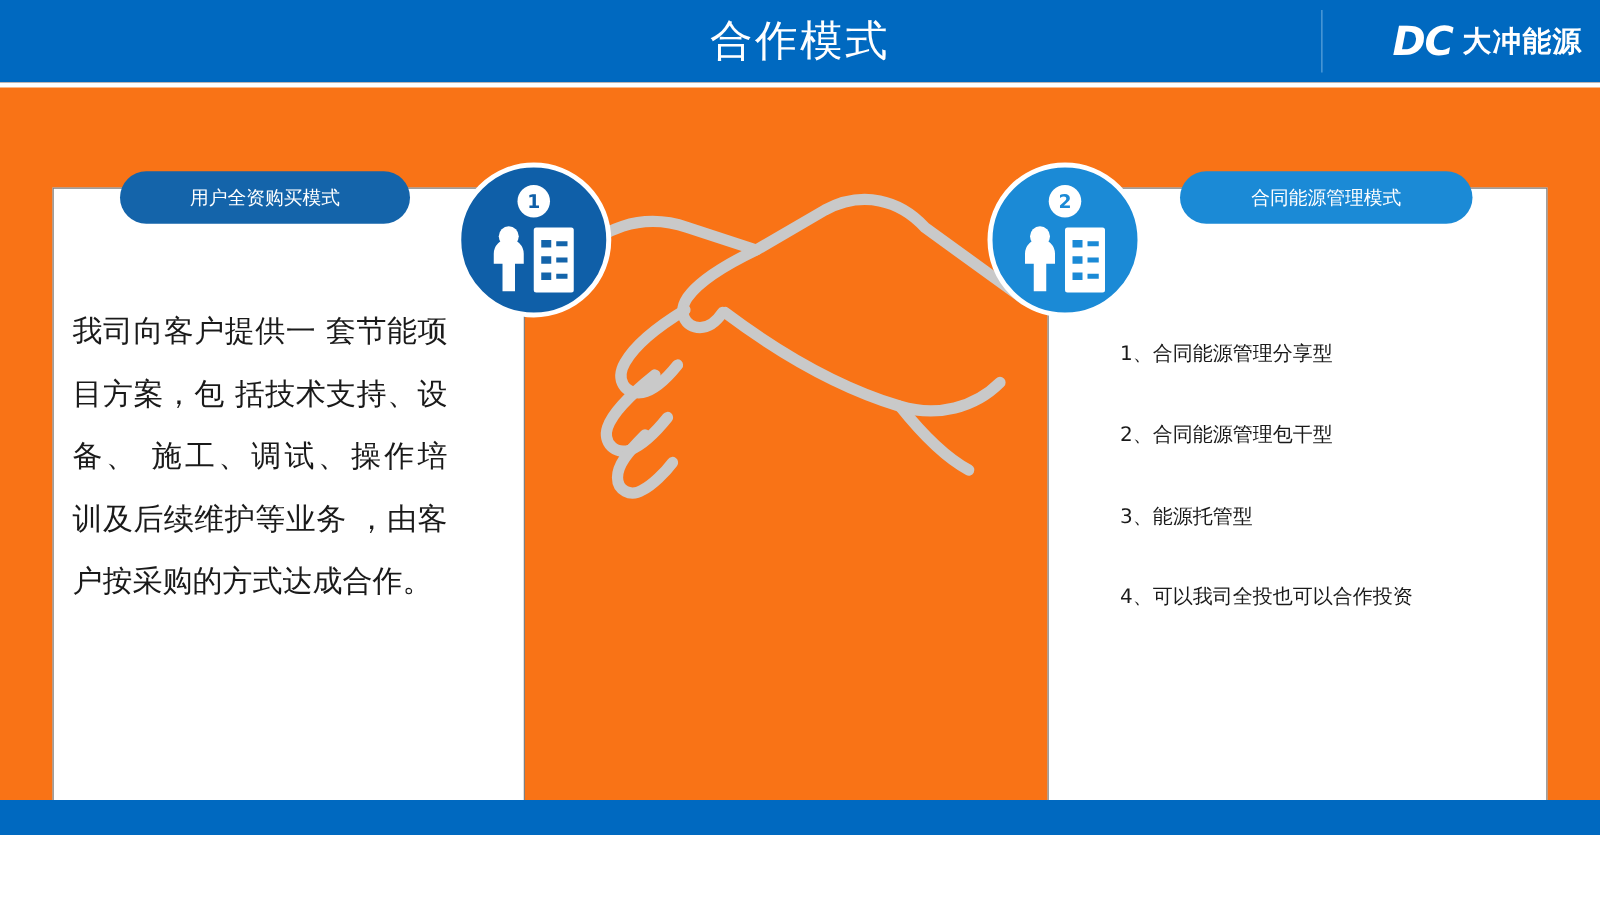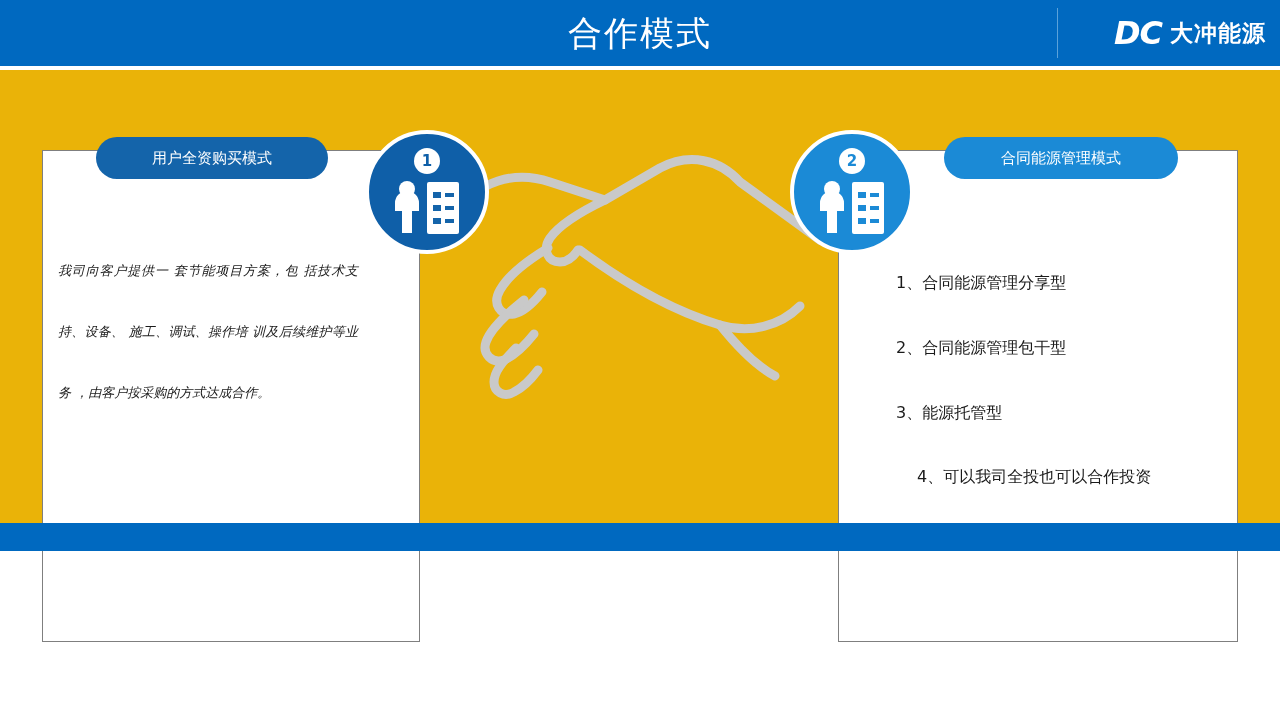--- a/index.html
+++ b/index.html
@@ -4,22 +4,22 @@
 <style>
   * { box-sizing: border-box; margin: 0; padding: 0; }
   html, body {
     width: 1280px; height: 720px;
     background: #ffffff;
     font-family: "DejaVu Sans", "Liberation Sans", sans-serif;
     overflow: hidden;
   }
   .slide {
     position: relative;
-    width: 1280px; height: 551px;
-    background: #eab308;
+    width: 1280px; height: 668px;
+    background: #f97316;
   }
 
   
   .header {
     position: absolute;
     left: 0; top: 0;
     width: 1280px; height: 66px;
     background: #0069c0;
   }
   .header-title {
@@ -91,32 +91,31 @@
   }
   .panel-left  { left: 42px;  top: 150px; width: 378px; height: 492px; }
   .panel-right { left: 838px; top: 150px; width: 400px; height: 492px; }
 
   .panel-body {
     position: absolute;
     color: #1a1a1a;
   }
   .body-left {
     left: 58px; top: 240px; width: 300px;
-    font-size: 13px;
-    line-height: 61px;
+    font-size: 24px;
+    line-height: 50px;
     text-align: justify;
-    font-style: italic;
   }
   .body-right {
     left: 896px; top: 250px; width: 330px;
     font-size: 16px;
     line-height: 65px;
   }
   .body-right .item { white-space: nowrap; }
-  .body-right .item.wrap { white-space: normal; line-height: 48px; margin-top: 8px; margin-left: 21px;}
+  .body-right .item.wrap { white-space: normal; line-height: 48px; margin-top: 8px;}
 
   
   .pill {
     position: absolute;
     height: 42px;
     border-radius: 21px;
     color: #ffffff;
     font-size: 15px;
     display: flex;
     align-items: center;

